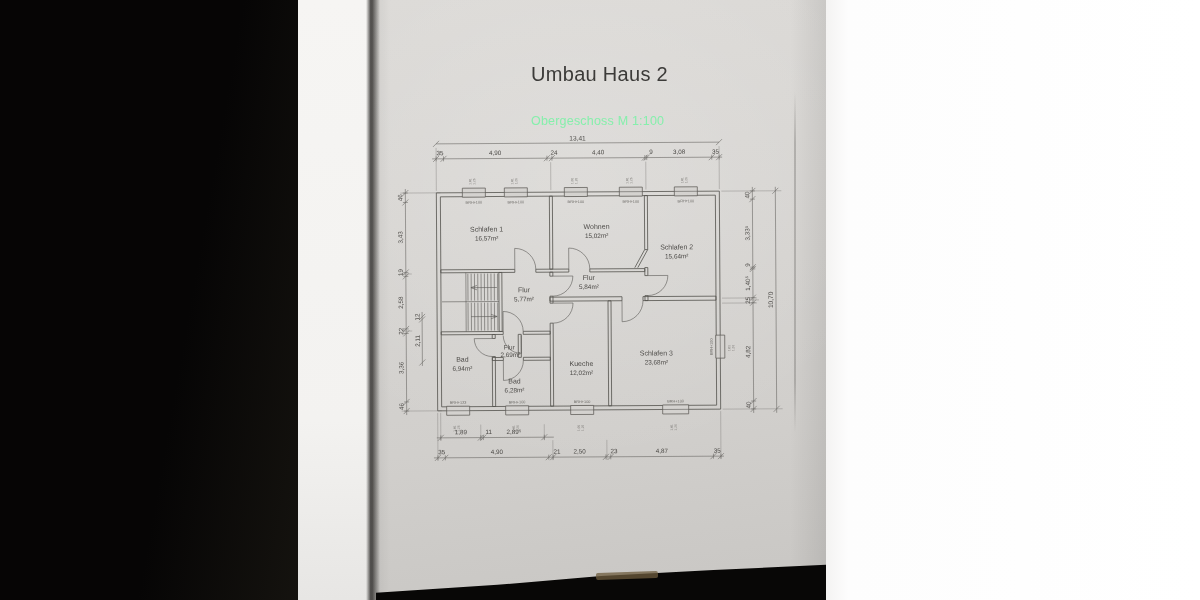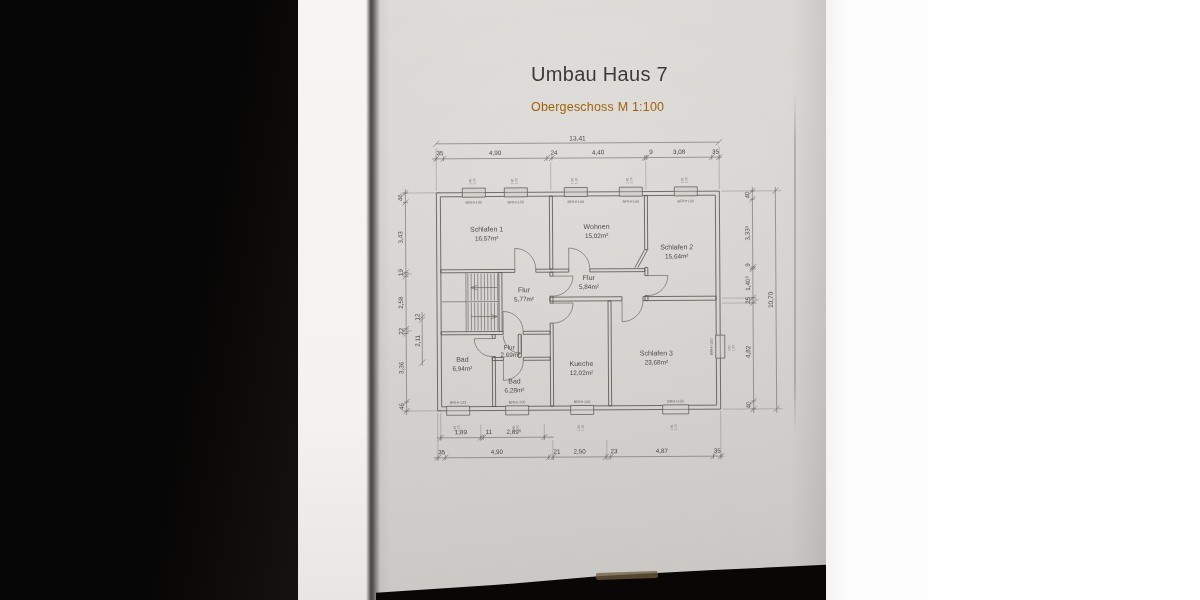--- a/index.html
+++ b/index.html
@@ -21,21 +21,21 @@
   #underlay-right{left:826px;top:0;width:374px;height:600px;
       background:linear-gradient(to right,#f4f3f2 0%,#fdfdfd 6%,#ffffff 100%);}
   #crease{left:794px;top:92px;width:2px;height:340px;
       background:linear-gradient(to bottom,rgba(90,88,85,0),rgba(90,88,85,.30) 15%,rgba(90,88,85,.30) 85%,rgba(90,88,85,0));z-index:3;}
   #table-wedge{left:376px;top:560px;width:450px;height:40px;background:#080706;z-index:5;
       clip-path:polygon(0 82%,27% 62%,50% 40%,75% 25%,100% 12%,100% 100%,0 100%);}
   #wedge-sliver{left:596px;top:572px;width:62px;height:7px;background:#6e5c3e;opacity:.75;
       transform:rotate(-2deg);z-index:6;border-radius:2px;}
   #plan-svg{left:0;top:0;width:1200px;height:600px;z-index:4;}
   #doc-title{left:531px;top:63px;font-size:20px;color:#3c3b39;letter-spacing:.3px;z-index:4;}
-  #doc-subtitle{left:531px;top:100px;font-size:12.5px;color:#a16207;letter-spacing:.2px;z-index:4;}
+  #doc-subtitle{left:531px;top:114px;font-size:12.5px;color:#86efac;letter-spacing:.2px;z-index:4;}
 
   
   .wl{fill:none;stroke:#54524e;stroke-width:.8;}
   .thin{fill:none;stroke:#5c5a56;stroke-width:.6;}
   .dl{fill:none;stroke:#6b6965;stroke-width:.6;}
   .ext{fill:none;stroke:#7b7975;stroke-width:.5;opacity:.8;}
   .win{fill:#d4d2cf;stroke:#54524e;stroke-width:.7;}
   text{fill:#4c4a47;}
   .dt{font-size:6.3px;text-anchor:middle;}
   .rn{font-size:7px;text-anchor:middle;fill:#4e4c49;}
@@ -49,21 +49,21 @@
 
 <div class="layer" id="table-left"></div>
 <div class="layer" id="underlay-left"></div>
 <div class="layer" id="paper"></div>
 <div class="layer" id="paper-edge-shadow"></div>
 <div class="layer" id="underlay-right"></div>
 <div class="layer" id="crease"></div>
 <div class="layer" id="table-wedge"></div>
 <div class="layer" id="wedge-sliver"></div>
 
-<div class="layer" id="doc-title">Umbau Haus 7</div>
+<div class="layer" id="doc-title">Umbau Haus 2</div>
 <div class="layer" id="doc-subtitle">Obergeschoss M 1:100</div>
 
 <svg class="layer" id="plan-svg" viewBox="0 0 1200 600">
 <g transform="rotate(-0.35 578 300)">
 
   <g>
     <path class="ext" d="M437,147 V190 M720,147 V190 M551.5,162 V190 M646.6,162 V190
                          M437,412 V460 M720,412 V460 M552,440 V460 M606,440 V460
                          M440,412 V440 M480,424 V440 M543.5,424 V440
                          M401,192 H441 M401,410 H441 M402,273 H412 M402,330 H412

